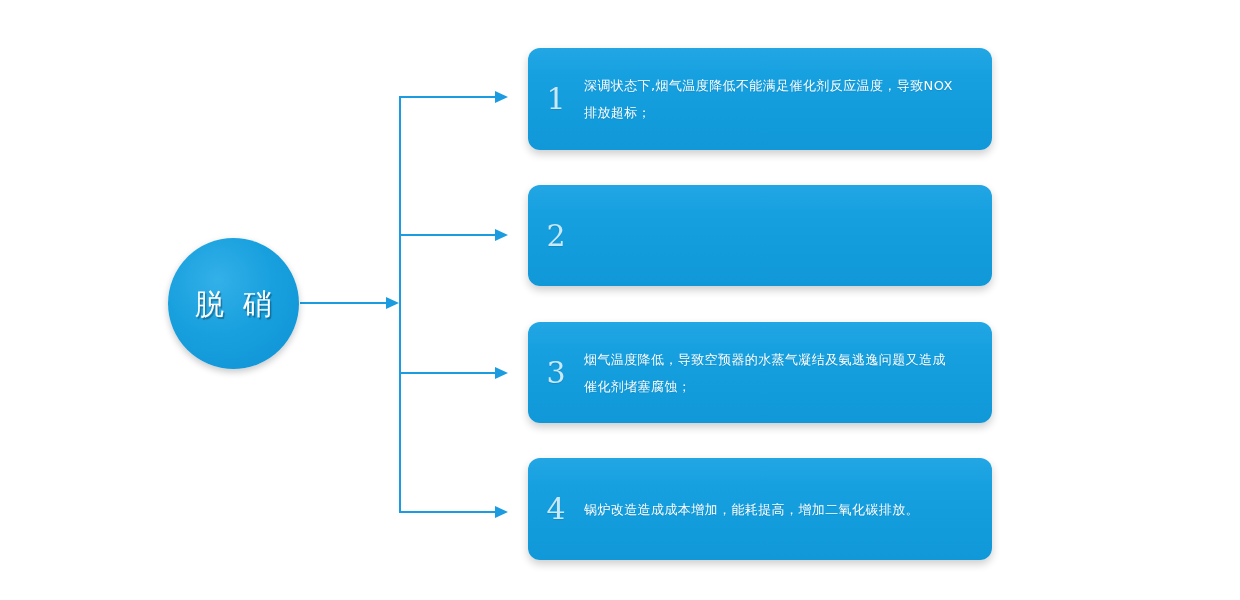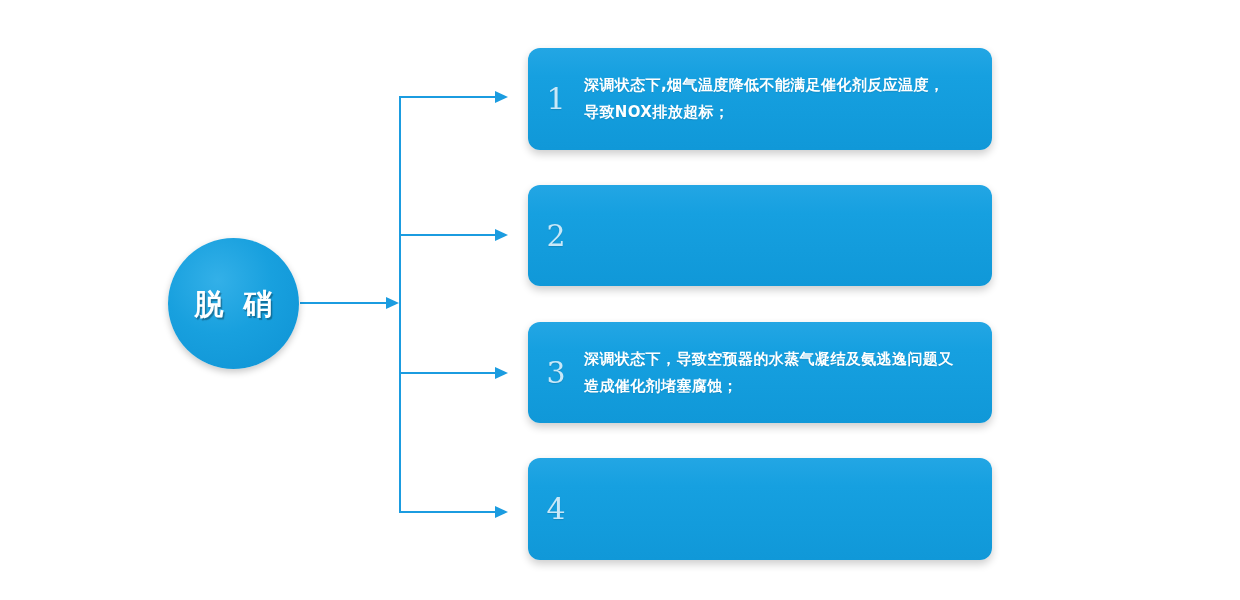--- a/index.html
+++ b/index.html
@@ -34,21 +34,21 @@
     background: radial-gradient(circle at 38% 32%, #33b0e8 0%, #18a0de 45%, #0e92d4 100%);
     box-shadow: 0 3px 7px rgba(0,0,0,0.22);
     display: flex;
     flex-direction: column;
     align-items: center;
     justify-content: center;
     z-index: 5;
   }
   .hub-line {
     color: #ffffff;
-    font-weight: bold;
+    font-weight: normal;
     font-size: 29px;
     line-height: 40px;
     letter-spacing: 5px;
     text-indent: 5px;
     text-shadow: 1.5px 2px 1px rgba(0,0,0,0.30);
     white-space: nowrap;
   }
 
   
   .conn {
@@ -91,22 +91,22 @@
     font-size: 30px;
     line-height: 1;
     color: #c9e8f8;
     text-shadow: 0 1px 1px rgba(0,0,0,0.12);
     user-select: none;
   }
   .item-text {
     flex: 1 1 auto;
     padding-right: 33px;
     color: #ffffff;
-    font-weight: bold;
-    font-size: 15px;
+    font-weight: normal;
+    font-size: 13px;
     line-height: 27px;
     letter-spacing: 0.4px;
     text-shadow: 0 1px 1px rgba(0,0,0,0.10);
   }
 
   .box-1 { top: 48px;  height: 102px; }
   .box-2 { top: 185px; height: 101px; }
   .box-3 { top: 322px; height: 101px; }
   .box-4 { top: 458px; height: 102px; }
 </style>
@@ -140,20 +140,21 @@
     <div class="item-num">1</div>
     <div class="item-text">深调状态下,烟气温度降低不能满足催化剂反应温度，导致NOX排放超标；</div>
   </div>
 
   <div class="item-box box-2">
     <div class="item-num">2</div>
   </div>
 
   <div class="item-box box-3">
     <div class="item-num">3</div>
-    <div class="item-text">深调状态下，导致空预器的水蒸气凝结及氨逃逸问题又造成催化剂堵塞腐蚀；</div>
+    <div class="item-text">烟气温度降低，导致空预器的水蒸气凝结及氨逃逸问题又造成催化剂堵塞腐蚀；</div>
   </div>
 
   <div class="item-box box-4">
     <div class="item-num">4</div>
+    <div class="item-text">锅炉改造造成成本增加，能耗提高，增加二氧化碳排放。</div>
   </div>
 
 </div>
 
 </body></html>

